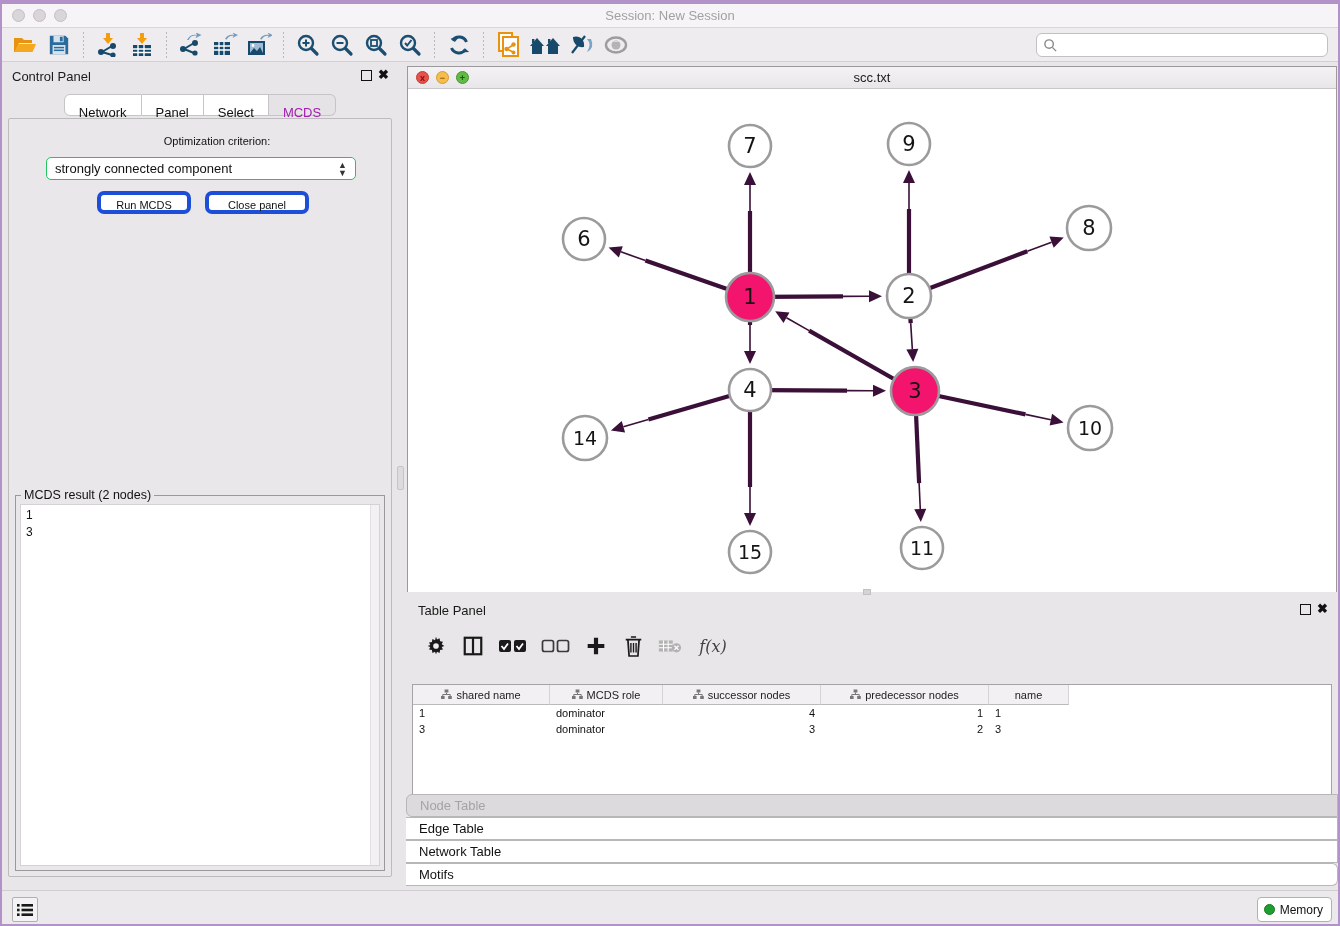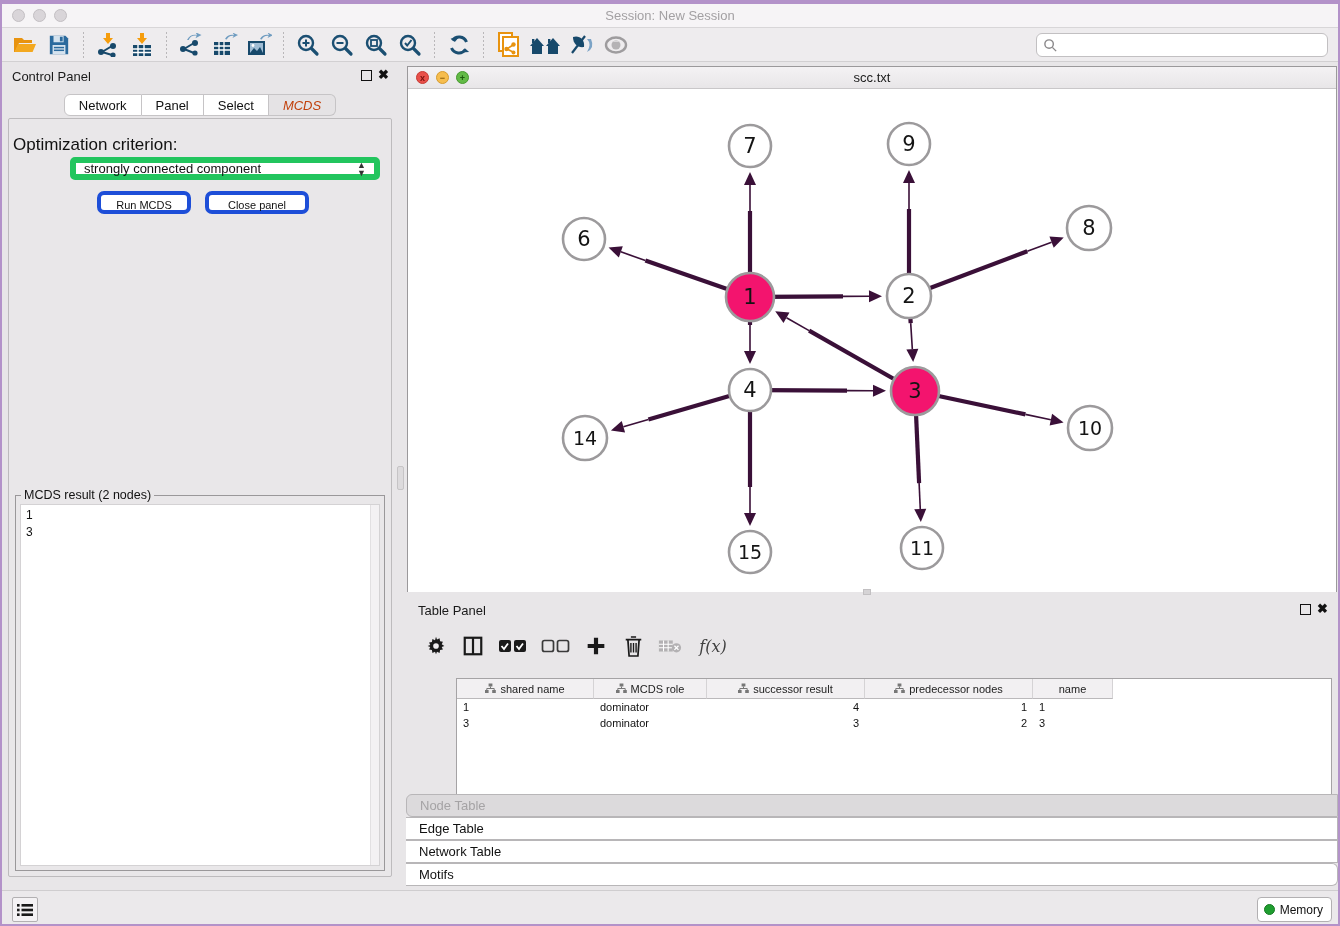--- a/index.html
+++ b/index.html
@@ -24,26 +24,26 @@
   .search-wrap { position:absolute; right:12px; top:5px; width:292px; height:24px; background:#fff; border:1px solid #c2c0c2; border-radius:6px; display:flex; align-items:center; padding-left:6px; }
   .search-wrap input { border:none; outline:none; flex:1; font-size:12px; height:20px; background:transparent; font-family:"Liberation Sans",sans-serif; }
 
   
   .control-panel { position:absolute; left:0; top:62px; width:400px; height:828px; }
   .panel-head { position:relative; height:28px; }
   .panel-head .ph-title { position:absolute; left:12px; top:7px; font-size:13px; color:#1a1a1a; }
   .float-ico { position:absolute; top:8px; width:11px; height:11px; border:1.5px solid #111; cursor:pointer; }
   .close-ico { position:absolute; top:6px; font-size:13px; font-weight:bold; color:#111; cursor:pointer; line-height:14px; }
   .cp-tabs { position:absolute; left:0; top:32px; width:100%; display:flex; justify-content:center; }
-  .tab { height:22px; line-height:21px; padding:0 14px; font-size:13px; background:#fff; border:1px solid #c6c4c6; border-left-width:0; cursor:pointer; }
+  .tab { height:22px; line-height:21px; padding:7px 14px; font-size:13px; background:#fff; border:1px solid #c6c4c6; border-left-width:0; cursor:pointer; }
   .tab:first-child { border-left-width:1px; border-radius:6px 0 0 6px; }
-  .tab.active { background:#e5e3e5; color:#c2410c; border-radius:0 6px 6px 0;font-style:italic; }
+  .tab.active { background:#e5e3e5; color:#a21caf; border-radius:0 6px 6px 0; }
   .cp-box { position:absolute; left:8px; top:56px; width:384px; height:759px; border:1px solid #bdbbbd; background:#e9e7e9; border-radius:2px; }
-  .opt-label { position:absolute; left:4px; top:16px; width:100%; font-size:17px; }
-  .criterion { position:absolute; left:37px; top:38px; width:310px; height:23px; background:#fff; border:6px solid #22c55e; border-radius:5px; font-size:13px; display:flex; align-items:center; padding:0 8px; cursor:pointer;margin-left:24px; }
+  .opt-label { position:absolute; left:17px; top:16px; width:100%; text-align:center; font-size:11px; }
+  .criterion { position:absolute; left:37px; top:38px; width:310px; height:23px; background:#fff; border:1px solid #22c55e; border-radius:5px; font-size:13px; display:flex; align-items:center; padding:0 8px; cursor:pointer; }
   .criterion .val { flex:1; }
   .stepper { font-size:9px; line-height:8px; color:#333; text-align:center; }
   .btn { position:absolute; top:72px; height:23px; background:#fff; border:4px solid #1d4ed8; border-radius:7px; font-size:11px; text-align:center; line-height:21px; cursor:pointer; }
   .group-box { position:absolute; left:6px; top:376px; width:370px; height:376px; border:1px solid #9a989a; }
   .group-box .legend { position:absolute; left:5px; top:-8px; background:#e9e7e9; padding:0 3px; font-size:12.5px; }
   .result-area { position:absolute; left:4px; top:8px; right:4px; bottom:4px; background:#fff; border:1px solid #d4d2d4; font-size:12px; line-height:17px; padding:2px 0 0 5px; white-space:pre; overflow:hidden; }
   .result-scroll { position:absolute; right:0; top:0; bottom:0; width:9px; background:#f3f1f3; border-left:1px solid #e2e0e2; }
 
   
   .vsplit-grip { position:absolute; left:397px; top:466px; width:7px; height:24px; background:#dddbdd; border:1px solid #c6c4c6; border-radius:2px; cursor:col-resize; }
@@ -58,21 +58,21 @@
   .tl.yel   { left:28px; background:#f6bd4e; border:1px solid #d79c2e; color:#8a5d08; }
   .tl.grn   { left:48px; background:#62ba46; border:1px solid #46992e; color:#1d5c0d; }
   .net-canvas { position:relative; width:928px; height:503px; background:#fff; }
 
   
   .table-panel { position:absolute; left:406px; top:596px; width:932px; height:293px; }
   .tp-toolbar { position:absolute; left:4px; top:30px; height:40px; display:flex; align-items:center; gap:9px; padding-left:12px; }
   .tp-btn { width:28px; height:28px; display:flex; align-items:center; justify-content:center; cursor:pointer; }
   .tp-btn.disabled { cursor:default; }
   .fx-label { font-family:"DejaVu Serif", serif; font-style:italic; font-size:16px; color:#404040; }
-  .tp-table-area { position:absolute; left:6px; top:82px; right:6px; height:135px; background:#fff; border:1px solid #a5a3a5; overflow:hidden;margin-left:44px; }
+  .tp-table-area { position:absolute; left:6px; top:88px; right:6px; height:135px; background:#fff; border:1px solid #a5a3a5; overflow:hidden; }
   .thead { display:flex; }
   .th { background:#f2f0f2; border-right:1px solid #d5d3d5; border-bottom:1px solid #bbb9bb; height:20px; font-size:11px; display:flex; align-items:center; justify-content:center; gap:4px; color:#222; }
   .trow { display:flex; height:16px; cursor:default; }
   .td { font-size:11px; line-height:16px; padding:0 6px; overflow:hidden; white-space:nowrap; }
   .tp-tabs { position:absolute; left:0; bottom:3px; width:100%; display:flex; justify-content:center;flex-direction:column; }
   .tp-tab { height:23px; line-height:22px; padding:0 13px; font-size:13px; font-weight:500; background:#fff; border:1px solid #b8b6b8; border-left-width:0; cursor:pointer; }
   .tp-tab:first-child { border-left-width:1px; border-radius:6px 0 0 6px; }
   .tp-tab:last-child { border-radius:0 6px 6px 0; }
   .tp-tab.active { background:#dcdadc; color:#a5a3a5; }
 
@@ -486,21 +486,21 @@
         </div>
         <div class="th" style="width: 158px;">
           <svg width="11" height="11" viewBox="0 0 11 11">
             <g fill="#777">
               <rect x="3.6" y="0.5" width="3.8" height="3"></rect>
               <rect x="0" y="7" width="3.6" height="3"></rect>
               <rect x="7.2" y="7" width="3.6" height="3"></rect>
             </g>
             <path d="M5.5 3.5 v2 M1.8 7 v-1.5 h7.4 V7" stroke="#777" fill="none"></path>
           </svg>
-          <span>successor result</span>
+          <span>successor nodes</span>
         </div>
         <div class="th" style="width: 168px;">
           <svg width="11" height="11" viewBox="0 0 11 11">
             <g fill="#777">
               <rect x="3.6" y="0.5" width="3.8" height="3"></rect>
               <rect x="0" y="7" width="3.6" height="3"></rect>
               <rect x="7.2" y="7" width="3.6" height="3"></rect>
             </g>
             <path d="M5.5 3.5 v2 M1.8 7 v-1.5 h7.4 V7" stroke="#777" fill="none"></path>
           </svg>

